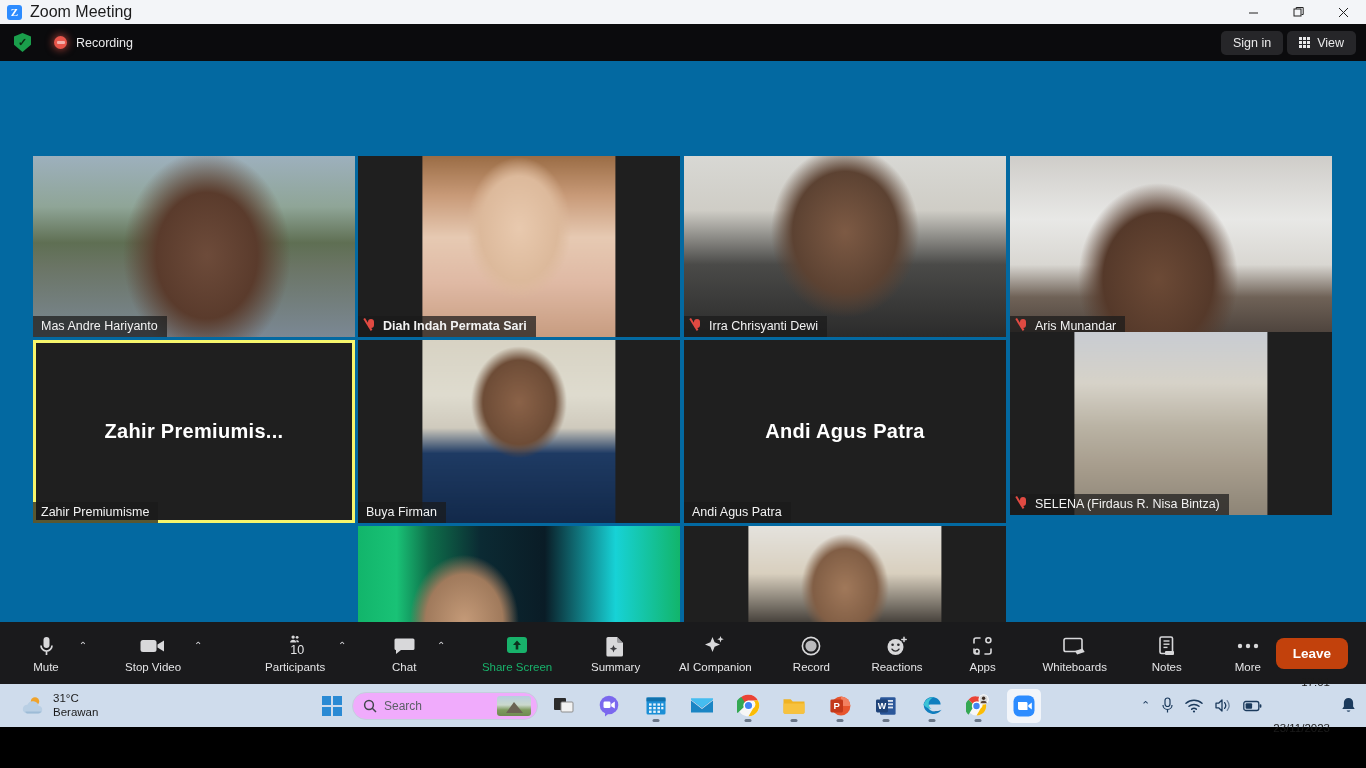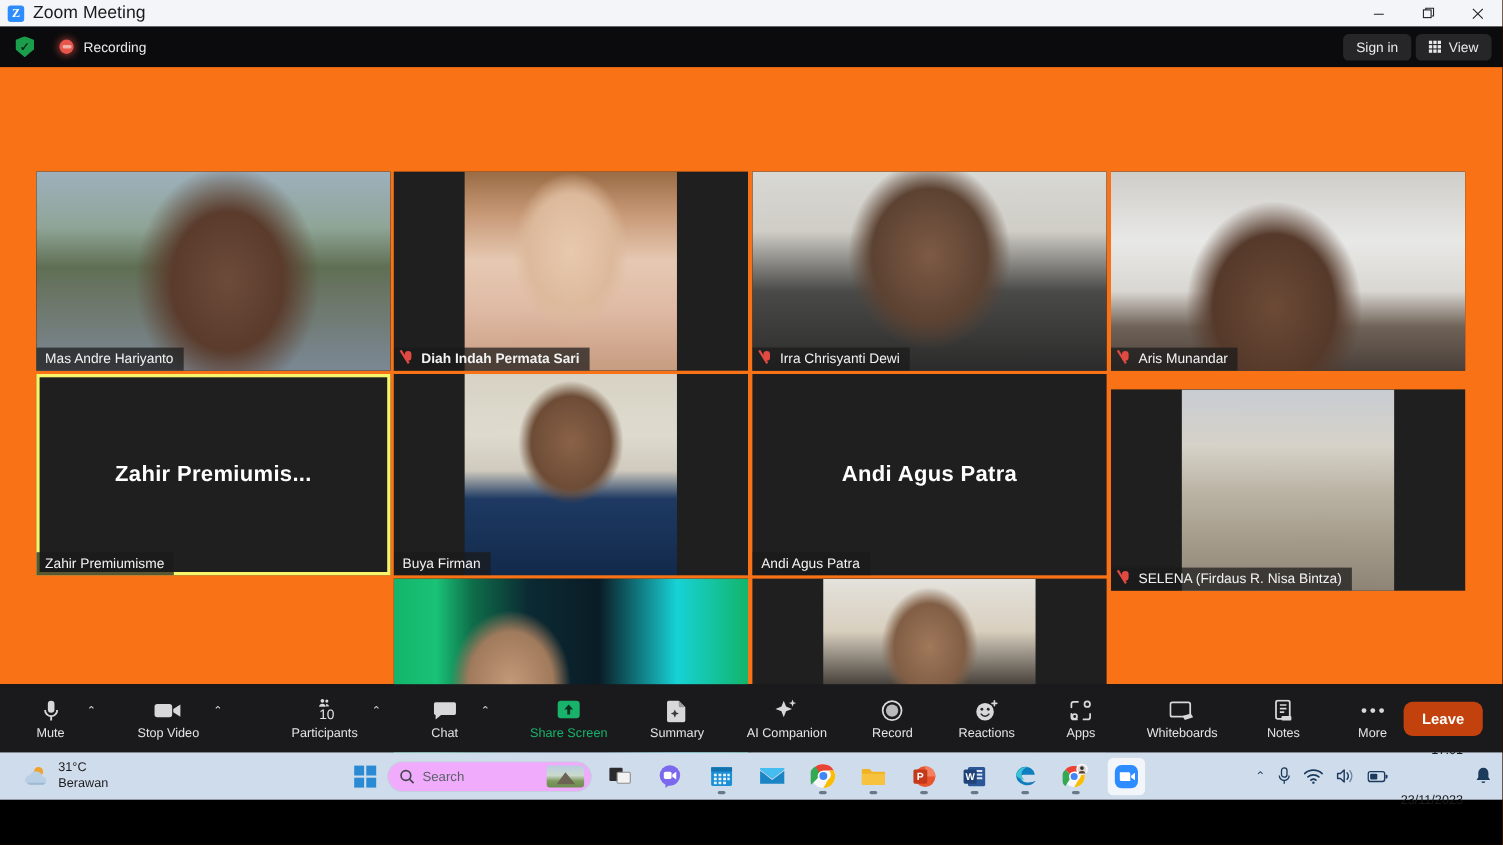--- a/index.html
+++ b/index.html
@@ -68,21 +68,21 @@
   .grid-ic {
     display: grid; grid-template-columns: repeat(3, 3px);
     grid-template-rows: repeat(3, 3px); gap: 1px;
   }
   .grid-ic i { background: #e9e9ea; display:block; width:3px; height:3px; }
 
   
   .stage {
     position: relative;
     width: 1366px; height: 561px;
-    background: #f97316;
+    background: #0369a1;
   }
   .tile {
     position: absolute;
     background: #1f1f1f;
     overflow: hidden;
   }
   .tile.active { outline: 3px solid #f6f56c; outline-offset: -3px; }
   .tile .vid {
     position: absolute; inset: 0;
     background-size: cover; background-position: center;
@@ -330,21 +330,21 @@
       <div class="namecard">
         <span class="nm">Buya Firman</span>
       </div>
     </div>
     <div class="tile" style="left: 684px; top: 279px; width: 322px; height: 183px;">
       <div class="noviname">Andi Agus Patra</div>
       <div class="namecard">
         <span class="nm">Andi Agus Patra</span>
       </div>
     </div>
-    <div class="tile" style="left: 1010px; top: 293px; width: 322px; height: 183px;">
+    <div class="tile" style="left: 1010px; top: 271px; width: 322px; height: 183px;">
       <div class="vid bg-selena portrait"></div>
       <div class="namecard">
         <span class="mutedmic"></span>
         <span class="nm">SELENA (Firdaus R. Nisa Bintza)</span>
       </div>
     </div>
     <div class="tile" style="left: 358px; top: 465px; width: 322px; height: 183px;">
       <div class="vid bg-farid"></div>
       <div class="namecard">
         <span class="mutedmic"></span>

